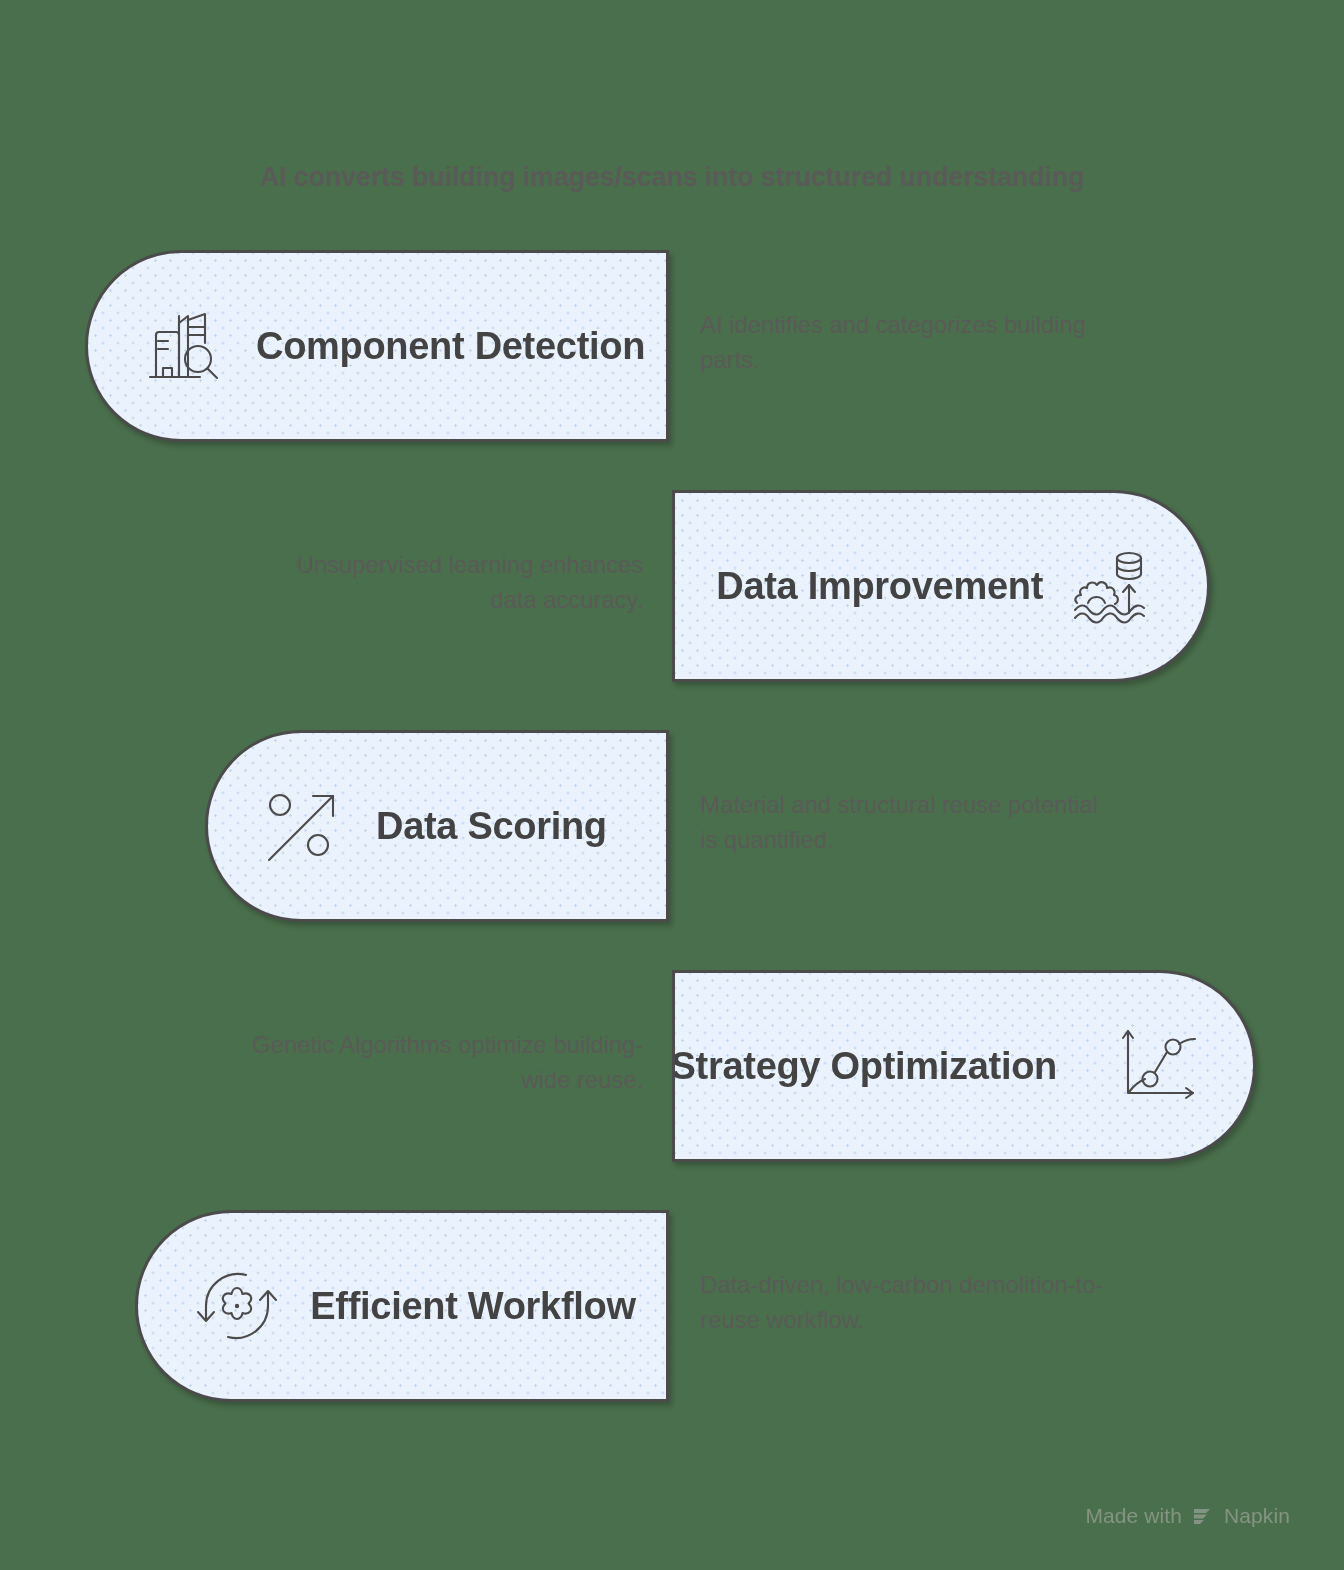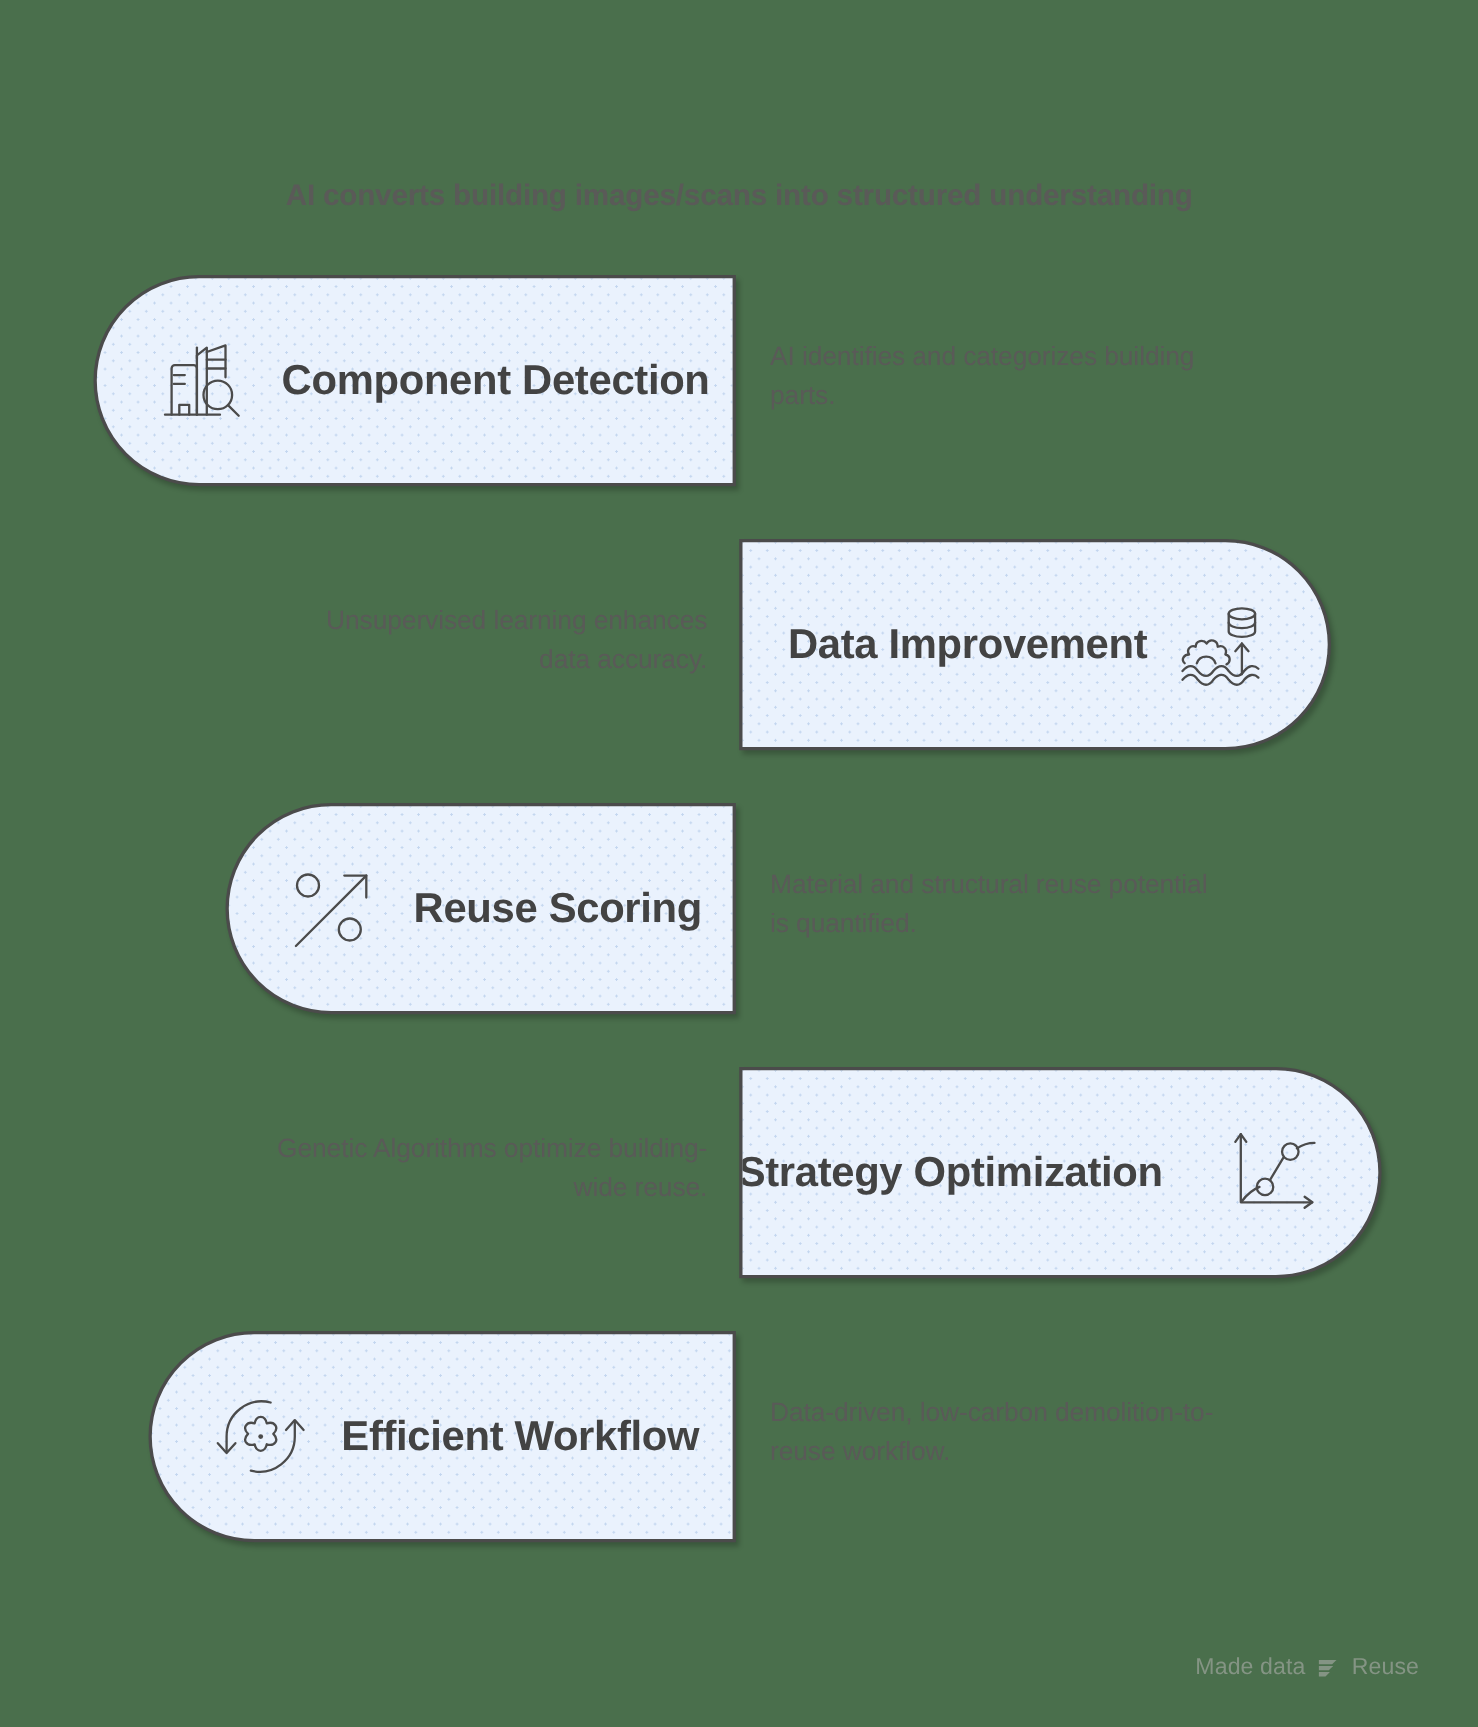--- a/index.html
+++ b/index.html
@@ -165,21 +165,21 @@
   </div>
 
   <div class="row" style="top:730px;">
     <div class="card left" style="left:205px; width:464px;">
       <svg class="card-icon" viewBox="0 0 86 86" fill="none" stroke="#4b4b4b" stroke-width="2.1" stroke-linecap="round" stroke-linejoin="round">
         <circle cx="20" cy="22" r="10"></circle>
         <circle cx="58" cy="62" r="10"></circle>
         <path d="M9 77 L73 13"></path>
         <path d="M53 13 h20 v20"></path>
       </svg>
-      <span class="card-title">Reuse Scoring</span>
+      <span class="card-title">Data Scoring</span>
     </div>
     <div class="desc at-right" style="left:700px; top:58px; width:400px;">Material and structural reuse potential is quantified.</div>
   </div>
 
   <div class="row" style="top:970px;">
     <div class="card right" style="left:672px; width:584px;gap:32px;">
       <span class="card-title">Strategy Optimization</span>
       <svg class="card-icon" viewBox="0 0 86 86" fill="none" stroke="#4b4b4b" stroke-width="2.1" stroke-linecap="round" stroke-linejoin="round">
         <path d="M13 8 V70 H78"></path>
         <path d="M13 8 l-5 7 M13 8 l5 7"></path>
@@ -203,22 +203,22 @@
         <path d="M82 37 l-8 -9 l-8 9"></path>
         <path d="M43 25 c3 0 5 3 5.5 6 c3 -1 6 -1 8 2 c1.5 2.5 0 5.5 -2 7.5 c2 2 3.5 5 2 7.5 c-2 3 -5 3 -8 2 c-0.5 3 -2.5 6 -5.5 6 c-3 0 -5 -3 -5.5 -6 c-3 1 -6 1 -8 -2 c-1.5 -2.5 0 -5.5 2 -7.5 c-2 -2 -3.5 -5 -2 -7.5 c2 -3 5 -3 8 -2 c0.5 -3 2.5 -6 5.5 -6 z"></path>
         <circle cx="43" cy="43" r="2.2" fill="#4b4b4b" stroke="none"></circle>
       </svg>
       <span class="card-title">Efficient Workflow</span>
     </div>
     <div class="desc at-right" style="left:700px; top:58px; width:412px;">Data-driven, low-carbon demolition-to-reuse workflow.</div>
   </div>
 
   <div class="watermark">
-    <span>Made data</span>
+    <span>Made with</span>
     <svg class="napkin-mark" width="24" height="24" viewBox="0 0 24 24">
       <path d="M3 5 H19 L15 9 H3 Z" fill="#8f9b8e"></path>
       <path d="M3 10.5 H16 L12 14.5 H3 Z" fill="#8f9b8e"></path>
       <path d="M3 16 H13 L9 20 H3 Z" fill="#8f9b8e"></path>
     </svg>
-    <span>Reuse</span>
+    <span>Napkin</span>
   </div>
 
 </div>
 
 </body></html>

